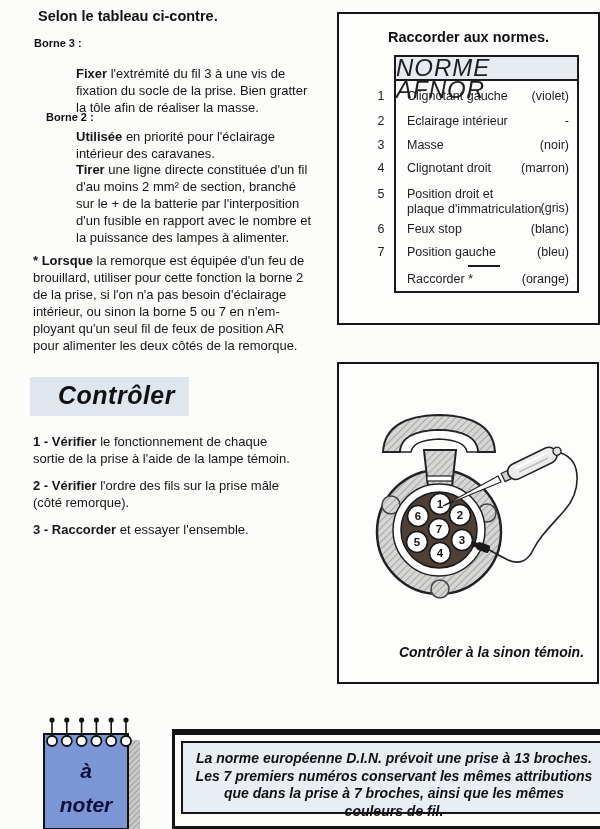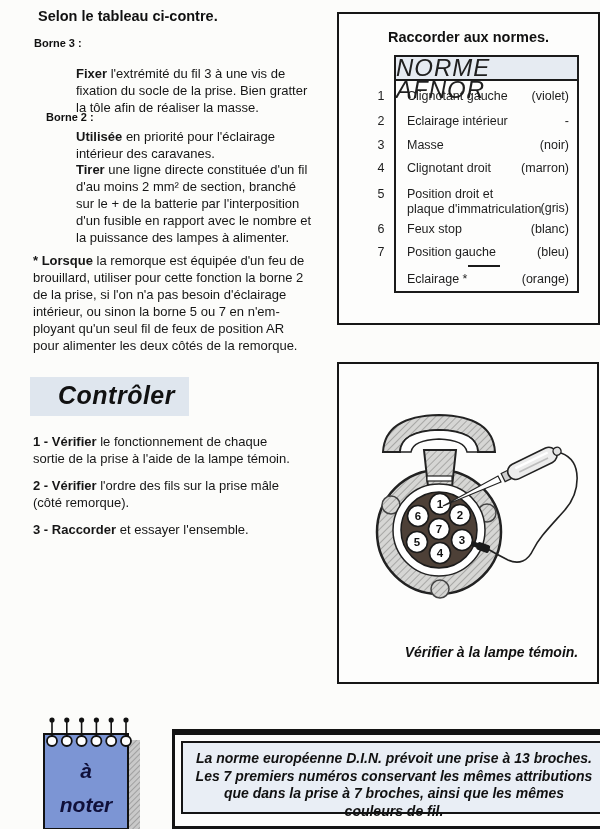--- a/index.html
+++ b/index.html
@@ -144,21 +144,21 @@
       <span class="afnor-color">(blanc)</span>
     </div>
     <div class="afnor-row" style="top:188px;">
       <span class="afnor-num">7</span>
       <span class="afnor-label">Position gauche</span>
       <span class="afnor-color">(bleu)</span>
     </div>
     <div class="afnor-sep" style="left:72px;top:208px;"></div>
     <div class="afnor-row" style="top:215px;">
       <span class="afnor-num"></span>
-      <span class="afnor-label">Eclairage *</span>
+      <span class="afnor-label">Raccorder *</span>
       <span class="afnor-color">(orange)</span>
     </div>
   </div>
 </div>
 
 <div class="abs frame" style="left:337px;top:362px;width:258px;height:318px;">
   <svg width="258" height="318" viewBox="0 0 258 318">
     <defs>
       <pattern id="hatch" width="5" height="5" patternUnits="userSpaceOnUse" patternTransform="rotate(45)">
         <rect width="5" height="5" fill="#d6d6d4"></rect>
@@ -215,21 +215,21 @@
         <circle cx="29" cy="0" r="4" fill="#e2e2e2" stroke="#222" stroke-width="1.4"></circle>
       </g>
 
       <path d="M 222 89 C 244 97 242 128 225 147 C 208 166 200 174 194 186 C 189 197 180 201 169 196 C 159 191 152 187 147 184" fill="none" stroke="#222" stroke-width="1.6"></path>
       <g transform="translate(140,182) rotate(20)">
         <rect x="-2" y="-4" width="13" height="8" rx="2" fill="#1a1a1a"></rect>
         <rect x="-8" y="-2.5" width="7" height="5" fill="#1a1a1a"></rect>
       </g>
     </g>
   </svg>
-  <div class="abs caption" style="left:45px;top:280px;width:215px;">Vérifier à la lampe témoin.</div>
+  <div class="abs caption" style="left:45px;top:280px;width:215px;">Contrôler à la sinon témoin.</div>
 </div>
 
 <svg class="abs" style="left:36px;top:710px;" width="110" height="119" viewBox="0 0 110 119">
   <defs>
     <pattern id="hatch2" width="4" height="4" patternUnits="userSpaceOnUse" patternTransform="rotate(45)">
       <rect width="4" height="4" fill="#c9c9c9"></rect>
       <line x1="0" y1="0" x2="0" y2="4" stroke="#8f8f8f" stroke-width="1.4"></line>
     </pattern>
   </defs>
   <rect x="92" y="30" width="12" height="89" fill="url(#hatch2)"></rect>

